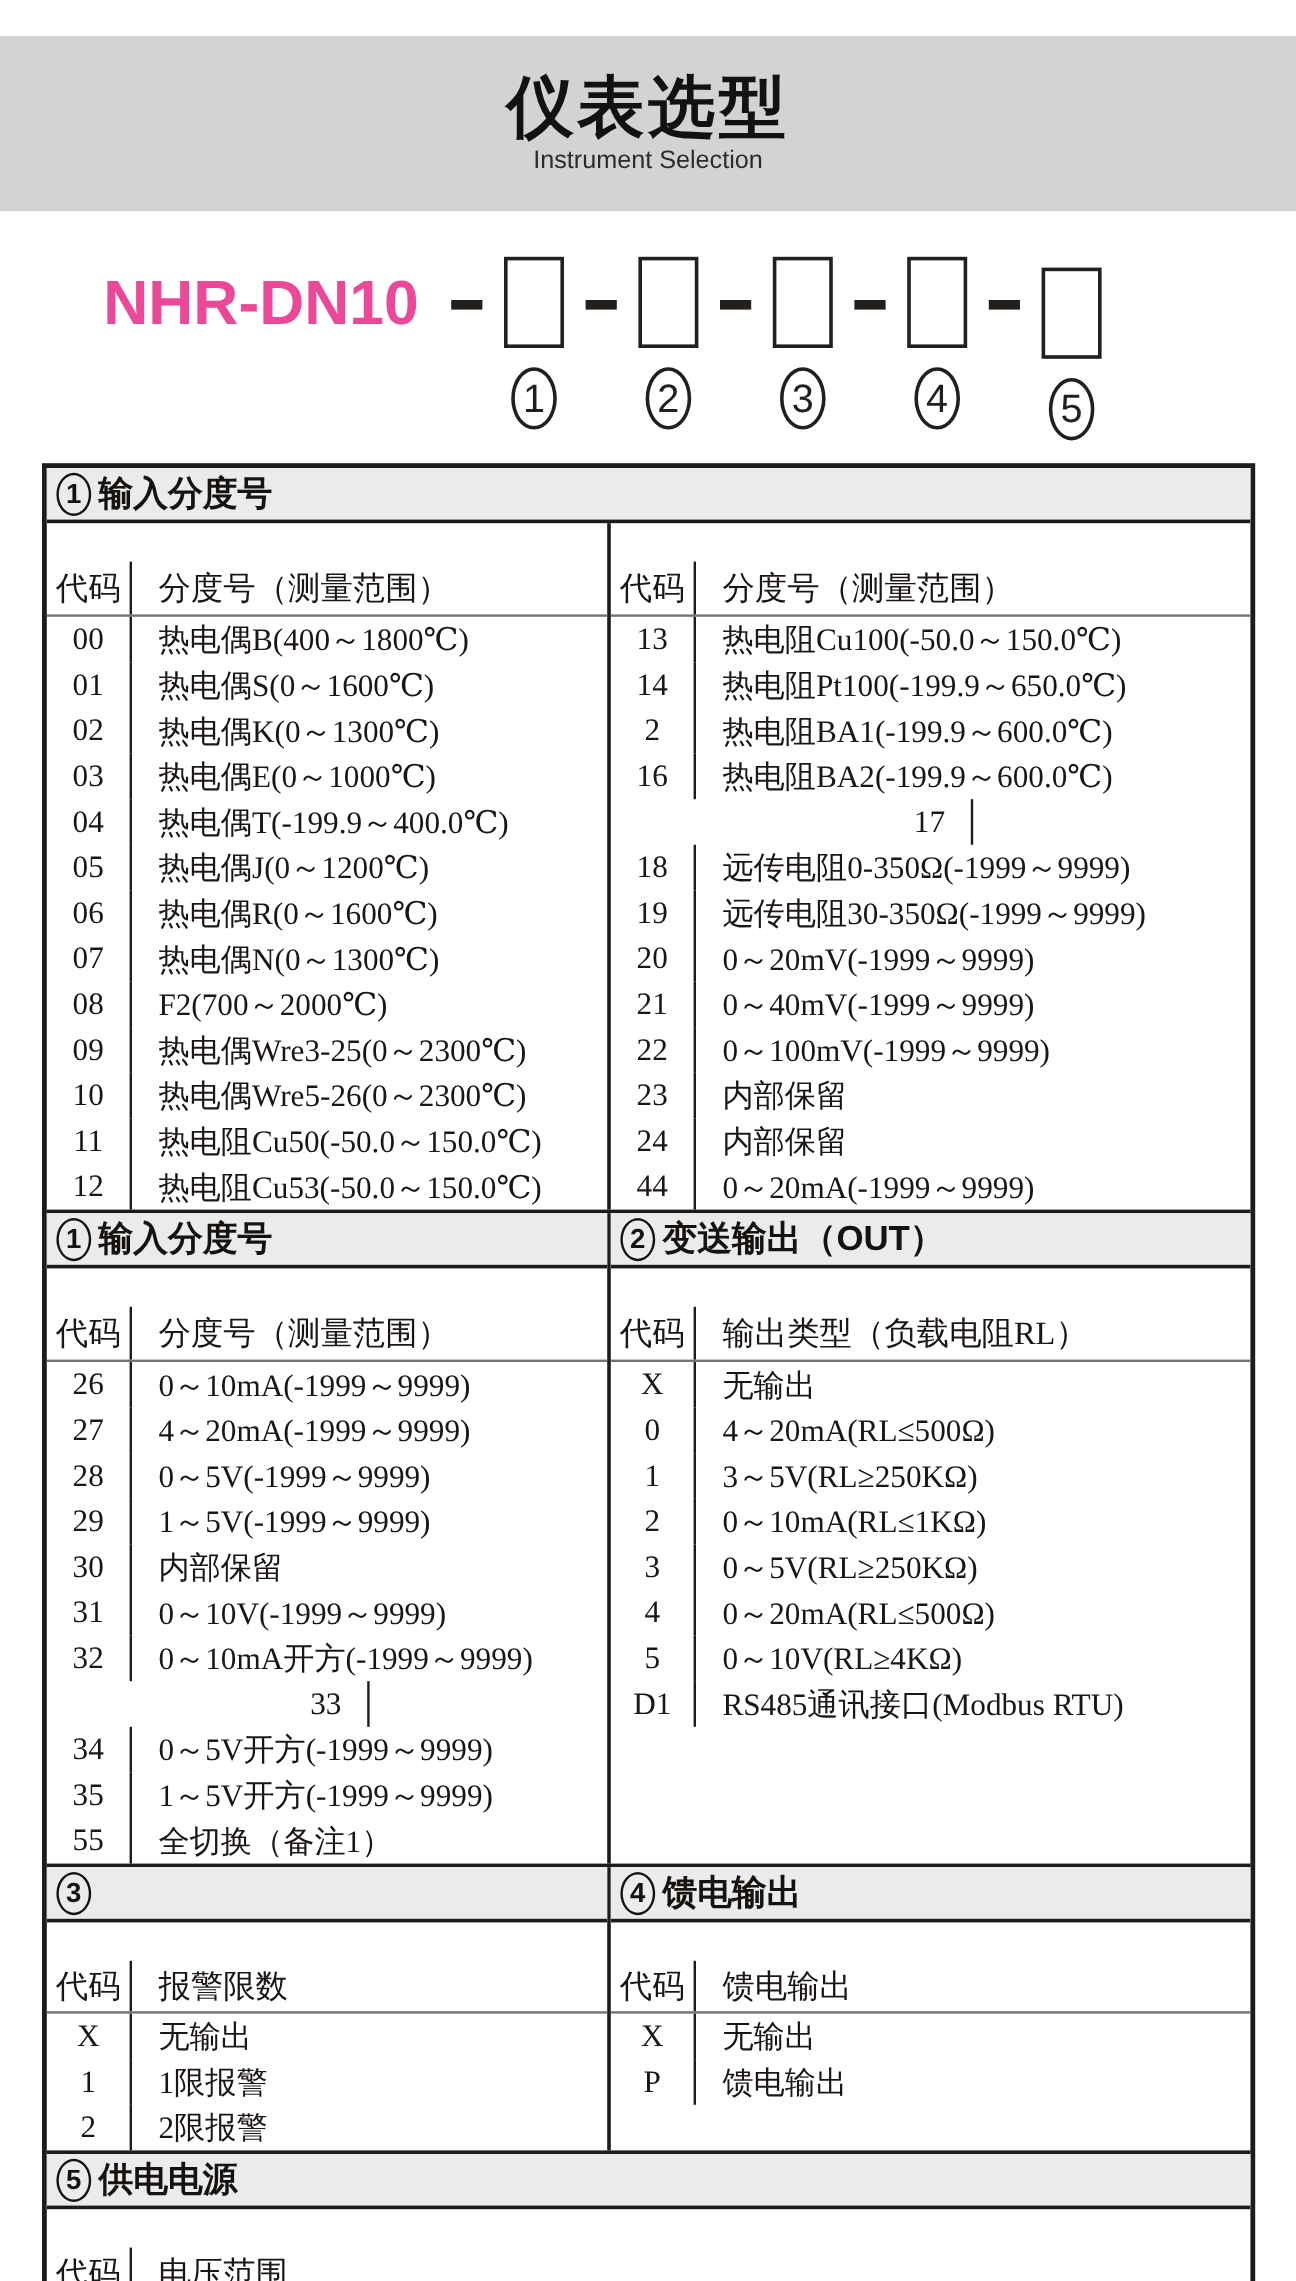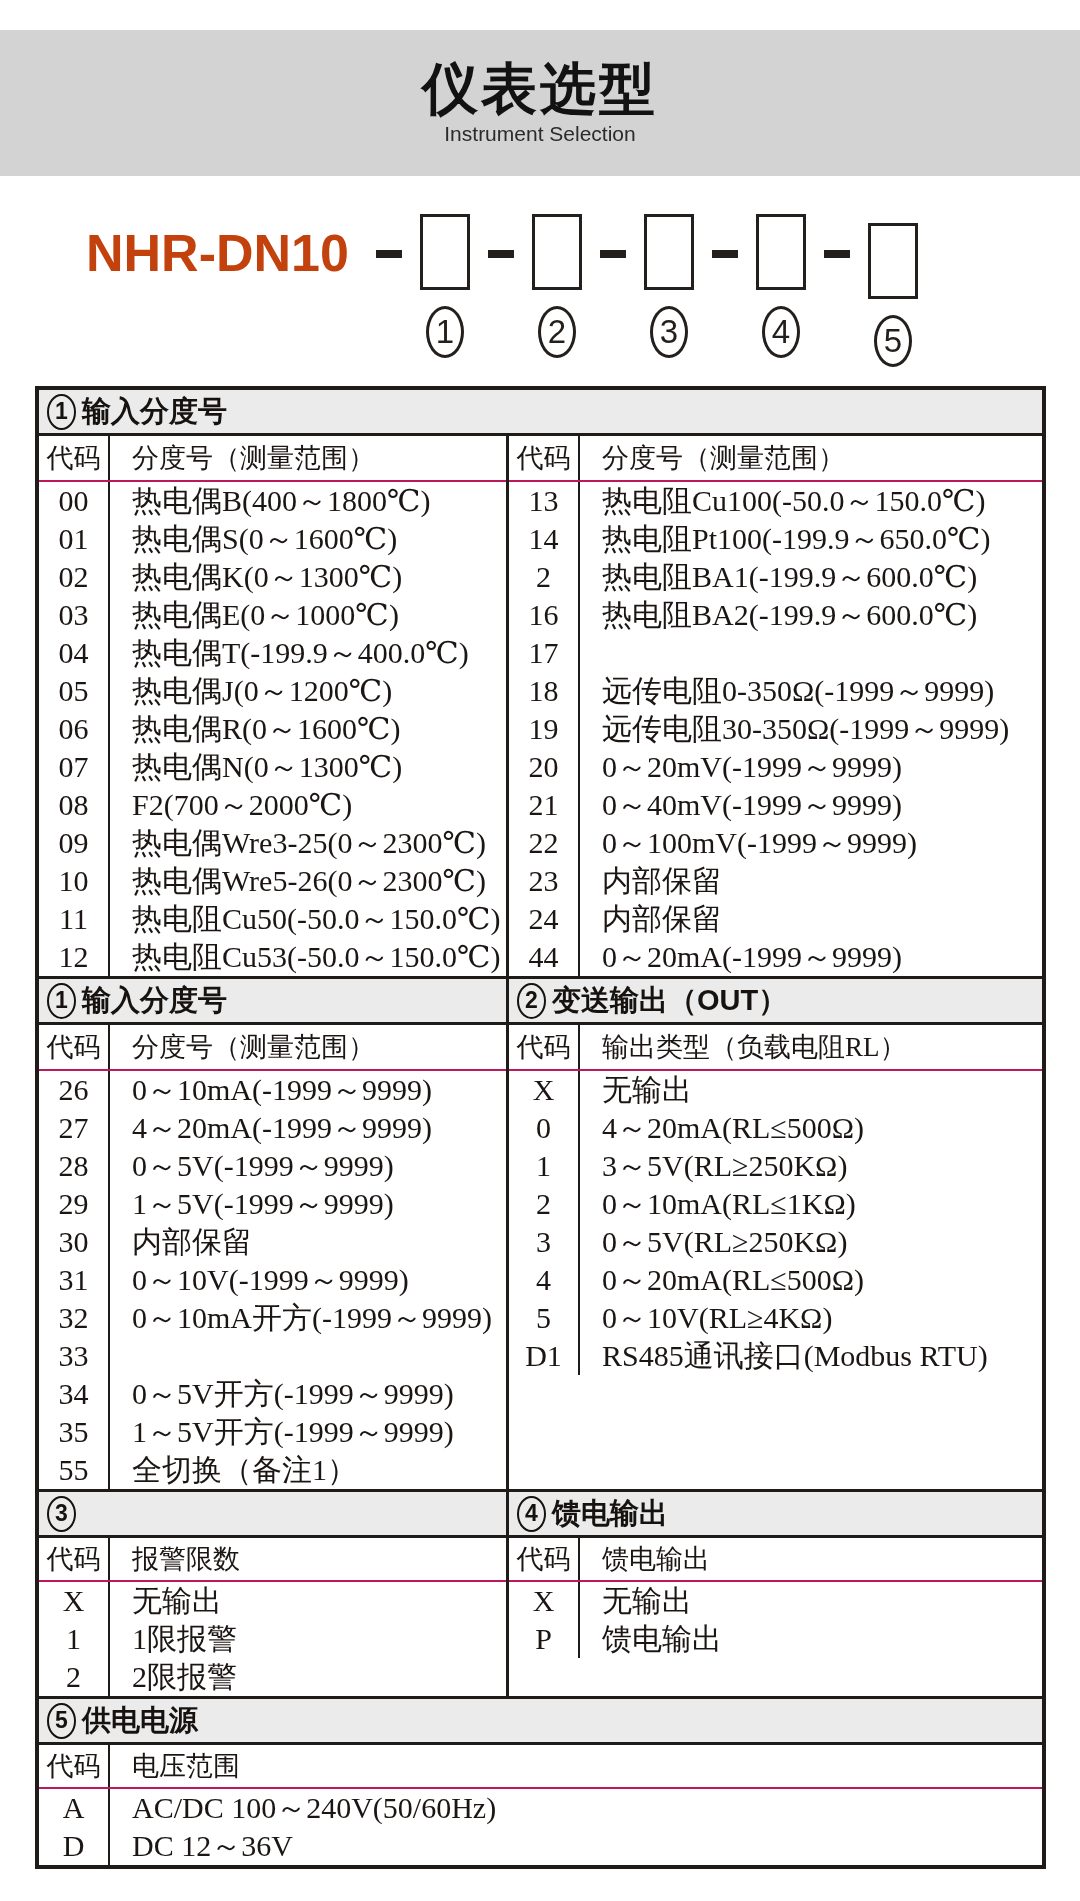--- a/index.html
+++ b/index.html
@@ -18,21 +18,21 @@
     font-weight:bold;font-size:56px;letter-spacing:3px;color:#121212;line-height:1.05;text-align:right;
   }
   .title-en{
     font-family:"Liberation Sans","DejaVu Sans",sans-serif;
     font-size:21px;color:#2b2b2b;margin-top:3px;
   }
   
   .model-row{display:flex;align-items:flex-start;margin:38px 0 0 86px;}
   .model-prefix{
     font-family:"Liberation Sans","DejaVu Sans",sans-serif;
-    font-weight:bold;font-size:52px;line-height:78px;letter-spacing:0px;color:#c2410c;
+    font-weight:bold;font-size:52px;line-height:78px;letter-spacing:0px;color:#ec4899;
     margin-right:14px;
   }
   .dash{width:26px;height:8px;background:#231f1c;margin:36px 13px 0 13px;flex:none;}
   .pos{display:flex;flex-direction:column;align-items:center;margin:0 5px;flex:none;}
   .pos.low{transform:translateY(9px);}
   .box{width:50px;height:76px;border:3px solid #231f1c;background:#fff;box-sizing:border-box;}
   .circle{
     margin-top:16px;width:38px;height:52px;border:3px solid #231f1c;border-radius:50%;
     display:flex;align-items:center;justify-content:center;box-sizing:border-box;
     font-family:"Liberation Sans","DejaVu Sans",sans-serif;font-size:33px;color:#231f1c;
@@ -48,28 +48,29 @@
     flex:none;display:flex;align-items:center;justify-content:center;
     width:29px;height:36px;border:2px solid #16120f;border-radius:50%;
     font-size:23px;font-weight:bold;margin-right:6px;box-sizing:border-box;
   }
   .split{display:flex;align-items:stretch;}
   .split.sec-top{border-top:3px solid #1e1b18;}
   .section.sec-top{border-top:3px solid #1e1b18;}
   .half-l{width:470px;flex:none;border-right:3px solid #1e1b18;box-sizing:border-box;}
   .half-r{flex:1;min-width:0;}
   .col-header{
-    display:flex;height:46px;border-bottom:2px solid #be185d;box-sizing:border-box;
+    display:flex;height:46px;border-bottom:2px solid #737373;box-sizing:border-box;
     font-size:27px;
+    margin-top:32px;
   }
   .col-header.ch-sm{height:44px;}
   .tc{display:flex;align-items:center;box-sizing:border-box;min-width:0;}
   .tc.code{flex:none;width:71px;border-right:2px solid #1e1b18;justify-content:center;height:100%;}
   .tc.desc{flex:1;padding-left:22px;white-space:nowrap;overflow:hidden;}
-  .trow{display:flex;height:38px;font-size:30px;}
+  .trow{display:flex;height:38px;font-size:26px;justify-content:center;}
   .rows{min-height:0;}
 </style>
 </head>
 <body>
 
 <div class="sheet">
 
   <div class="title-band">
     <div class="title-cn">仪表选型</div>
     <div class="title-en">Instrument Selection</div>

